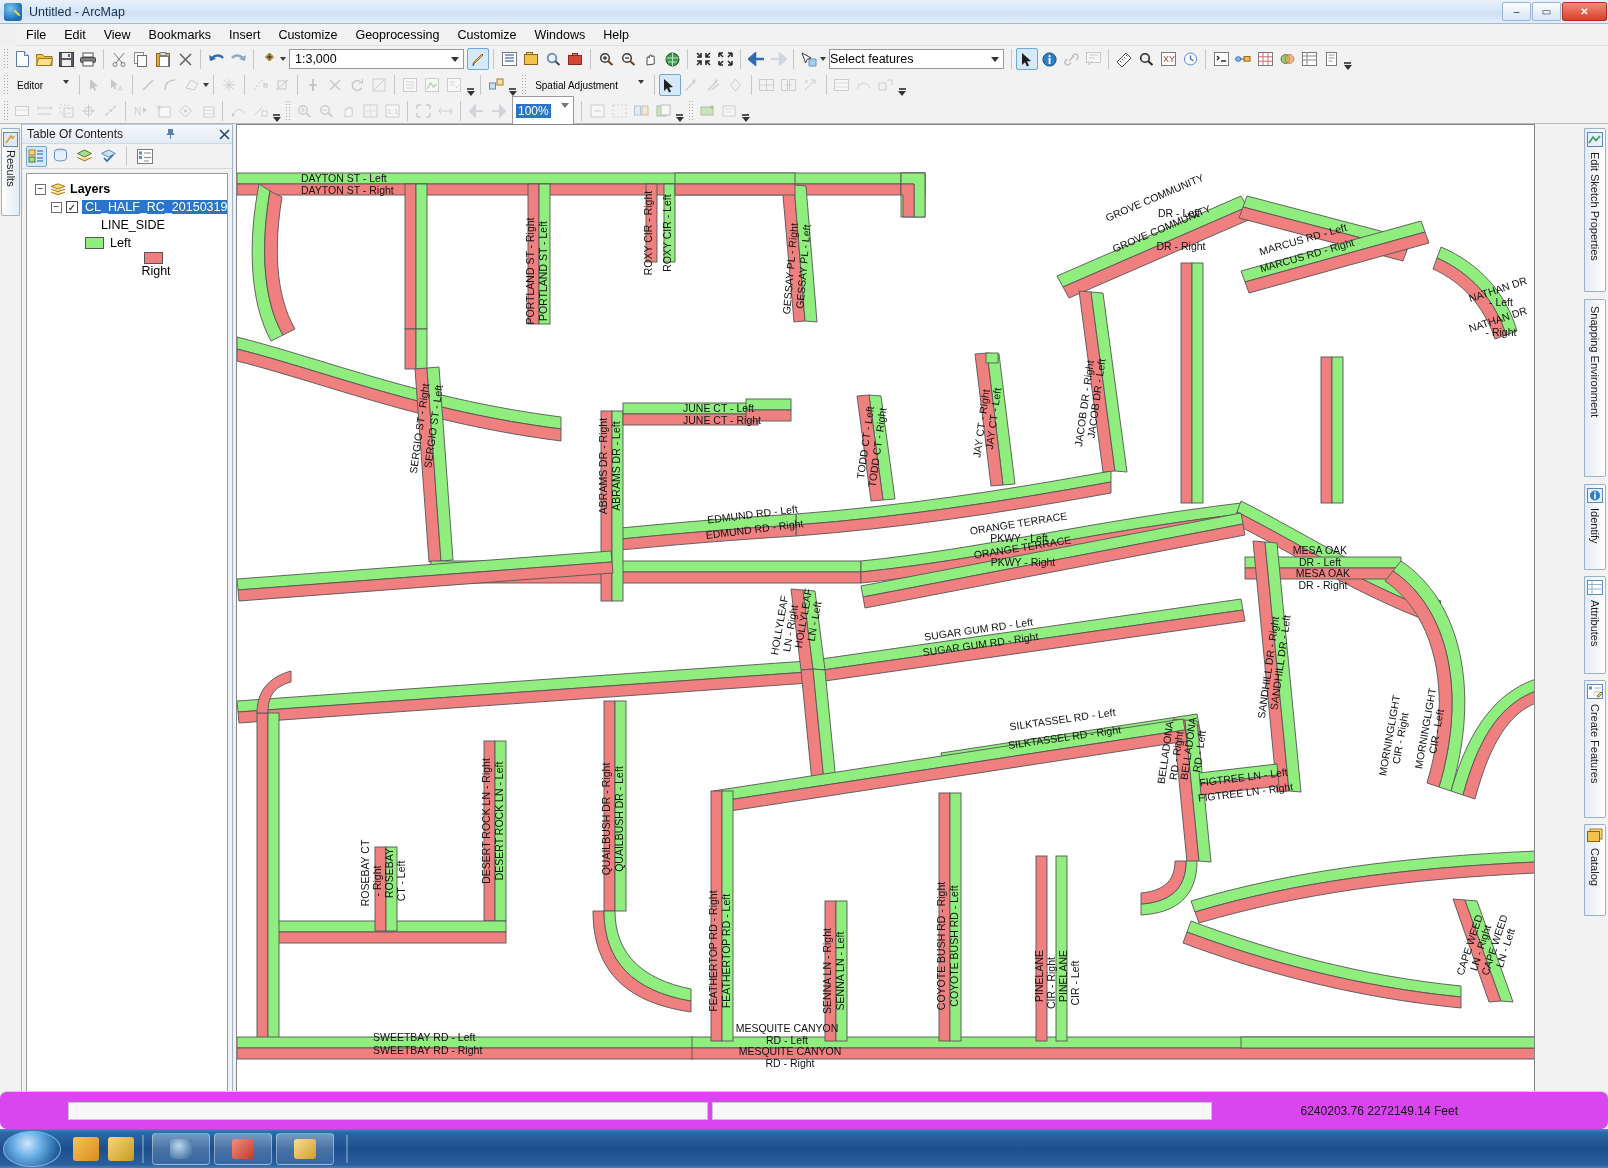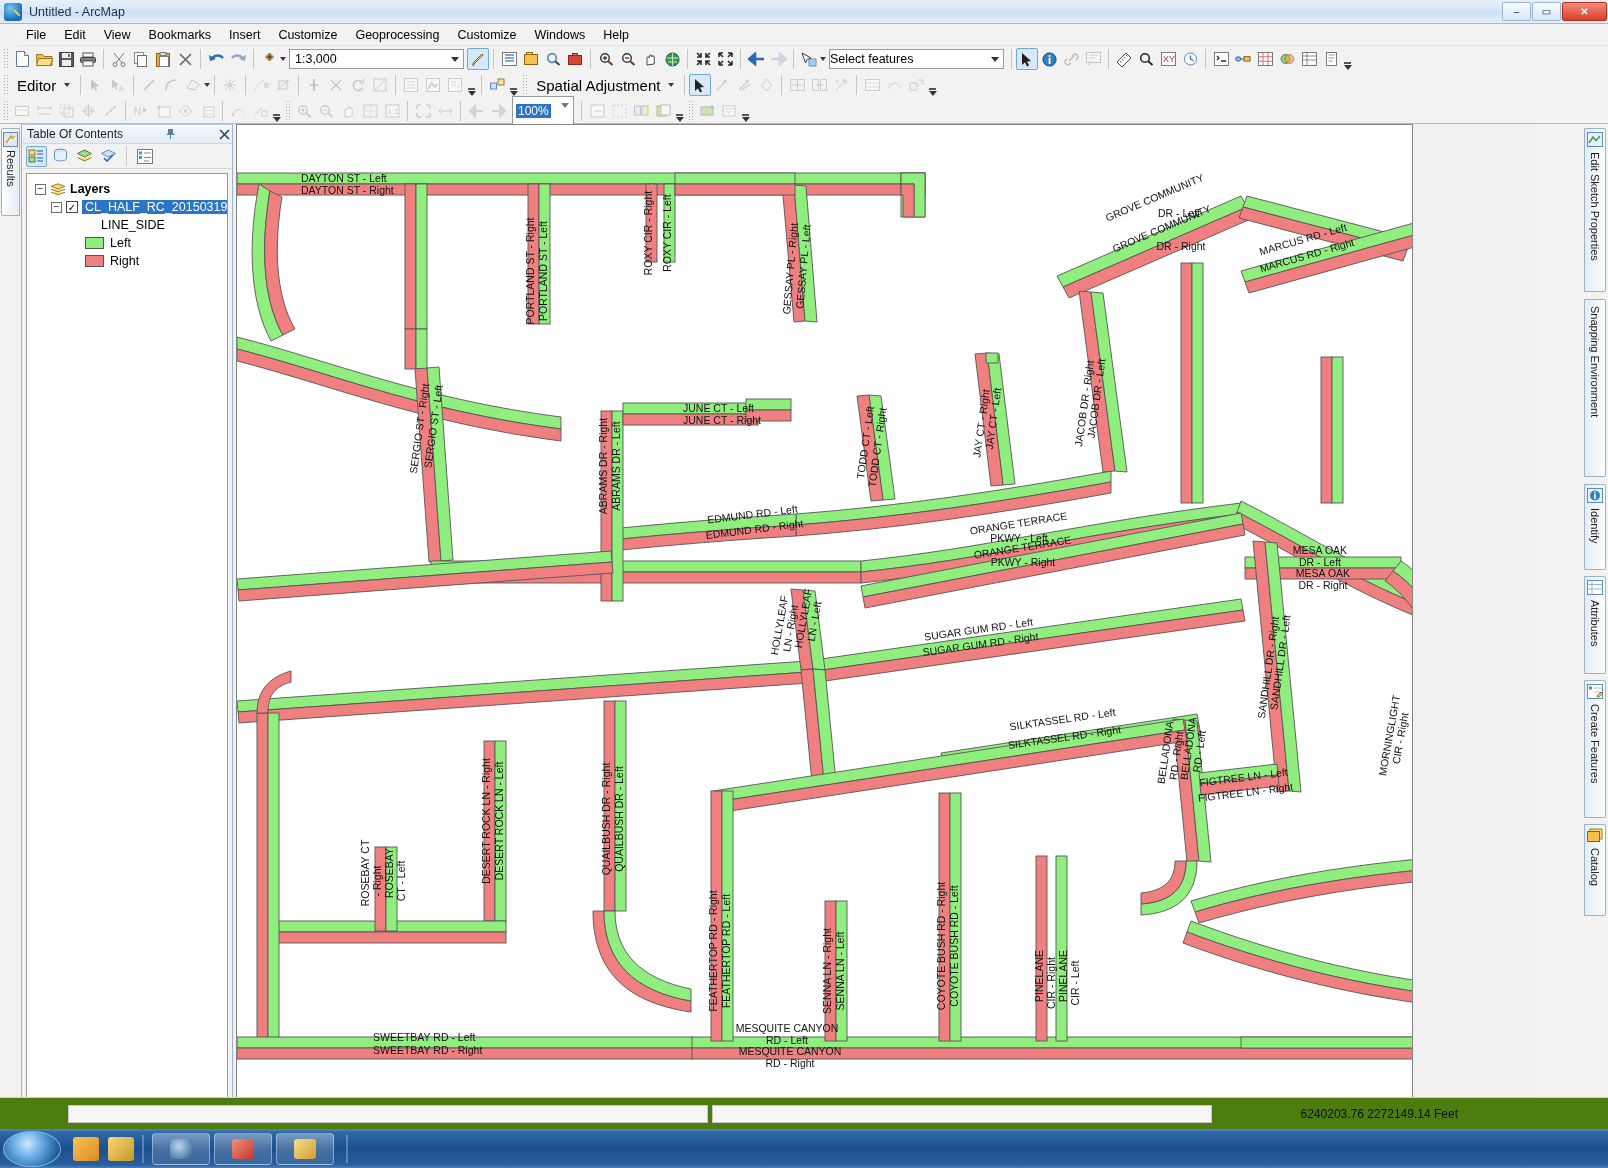--- a/index.html
+++ b/index.html
@@ -60,21 +60,21 @@
   .sep{ width:1px;height:20px;background:#c6c6c6; margin:0 4px; flex:0 0 auto;}
   .tbtn{
     width:22px;height:22px; flex:0 0 auto; position:relative;
     display:flex;align-items:center;justify-content:center;
     border:1px solid transparent; border-radius:2px; color:#5a5a5a;
     font-size:13px; line-height:1;
   }
   .tbtn svg{ display:block; }
   .tbtn.on{ border-color:#6fa8dc; background:#d6e9fb; }
   .tbtn.dis{ opacity:.42; }
-  .lbl-btn{ flex:0 0 auto; padding:2px 6px; font-size:15px; display:flex;align-items:center;gap:8px;}
+  .lbl-btn{ flex:0 0 auto; padding:2px 6px; font-size:10px; display:flex;align-items:flex-start;gap:20px;}
   .caret{ width:0;height:0;border-left:3.5px solid transparent;border-right:3.5px solid transparent;border-top:4px solid #3a3a3a; }
   .scale-box{
     flex:0 0 auto; width:175px;height:20px;background:#fff;border:1px solid #9a9a9a;
     display:flex;align-items:center; padding-left:5px; font-size:12.5px; margin:0 3px;
     position:relative;
   }
   .scale-box .dd{ position:absolute; right:4px; top:7px; width:0;height:0;
     border-left:4px solid transparent;border-right:4px solid transparent;border-top:5px solid #333;}
   .sel-box{
     flex:0 0 auto;width:175px;height:20px;background:#fff;border:1px solid #9a9a9a;
@@ -139,21 +139,21 @@
         display:flex;align-items:center;justify-content:center;font-size:10px;
         line-height:8px;color:#222;margin-right:4px; flex:0 0 auto;}
   .ck{ width:12px;height:12px;border:1px solid #4a4a4a;background:#fff;margin-right:4px;
        display:flex;align-items:center;justify-content:center;font-size:10px;flex:0 0 auto;}
   .layers-ico{ width:16px;height:13px;margin-right:4px;flex:0 0 auto;}
   .sel-hl{ background:#2a75c8;color:#fff;padding:0 3px; }
   .swatch{ width:19px;height:12px;border:1px solid #555;margin-right:6px;flex:0 0 auto;}
 
   
   .mapwrap{
-    position:absolute; left:236px; top:124px; width:1177px; height:990px;
+    position:absolute; left:236px; top:124px; width:1299px; height:990px;
     background:#fff; border:1px solid #848484; overflow:hidden;
   }
   .mapsvg{ position:absolute; left:0; top:0; }
 
   
   .rightstrip{
     position:absolute; right:0; top:124px; width:73px; height:990px; background:#f2f2f2;
   }
   .rtab{
     position:absolute; right:2px; width:22px;
@@ -162,23 +162,23 @@
     display:flex;flex-direction:column;align-items:center; padding-top:3px;
   }
   .rtab .rlabel{
     writing-mode:vertical-rl; text-orientation:mixed;
     font-size:11px;color:#1b1b1b;margin-top:3px;white-space:nowrap;
   }
   .rtab .rico{ width:17px;height:17px;flex:0 0 auto; }
 
   
   .statusbar{
-    position:absolute; left:0; bottom:39px; width:1608px; height:32px;
-    background:#4d7c0f; border-top:1px solid #cfcfcf;
-    display:flex; align-items:center;
+    position:absolute; left:0; bottom:39px; width:1608px; height:38px;
+    background:#d946ef; border-top:1px solid #cfcfcf;
+    display:flex; align-items:center;border-radius:7px;
   }
   .st-cell{ height:18px; border:1px solid #c7c7c7; background:#f7f7f7; margin:0 2px; }
   .st-coord{ margin-left:auto; margin-right:150px; font-size:12px; color:#111; }
 
   
   .taskbar{
     position:absolute;left:0;bottom:0;width:1608px;height:39px;
     background:linear-gradient(180deg,#4e88c4 0%,#2f68a8 8%,#1d4f8c 50%,#2a5f9e 92%,#4880bb 100%);
     display:flex; align-items:center;
   }
@@ -956,21 +956,21 @@
 
       <div class="tr" style="padding-left:68px;">
         <span>LINE_SIDE</span>
       </div>
 
       <div class="tr" style="padding-left:52px;">
         <span class="swatch" style="background:#90ee7e;"></span>
         <span>Left</span>
       </div>
 
-      <div class="tr" style="padding-left:52px;">
+      <div class="tr" style="padding-left:52px;flex-direction:column;">
         <span class="swatch" style="background:#f08080;"></span>
         <span>Right</span>
       </div>
     </div>
   </div>
 
   <div class="mapwrap">
     <svg class="mapsvg" width="1299" height="990" viewBox="236 124 1299 990">
       <defs>
         <style>

